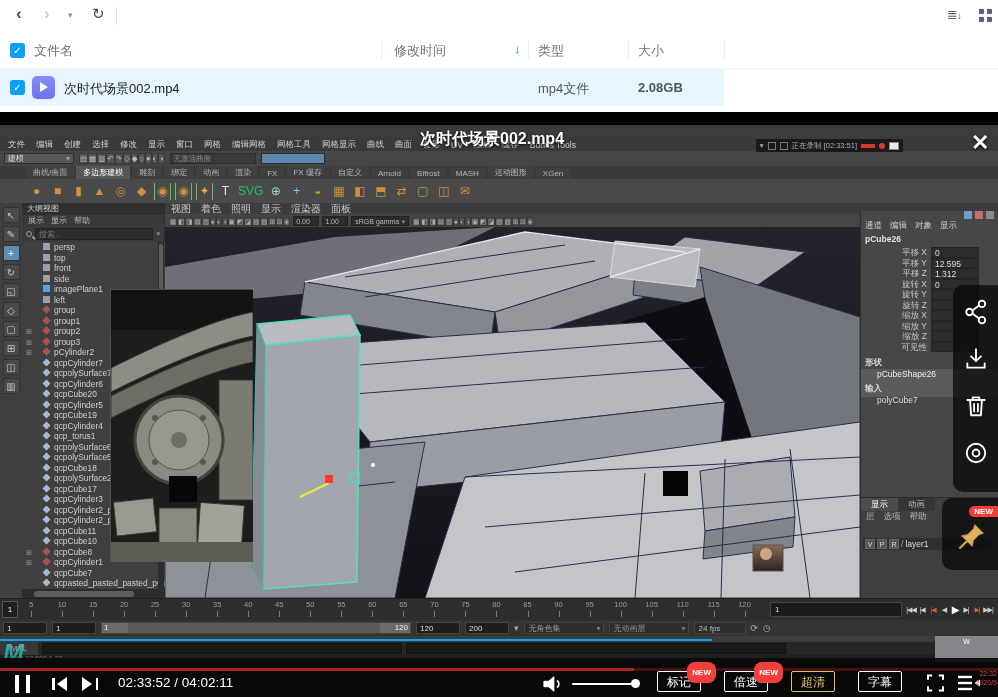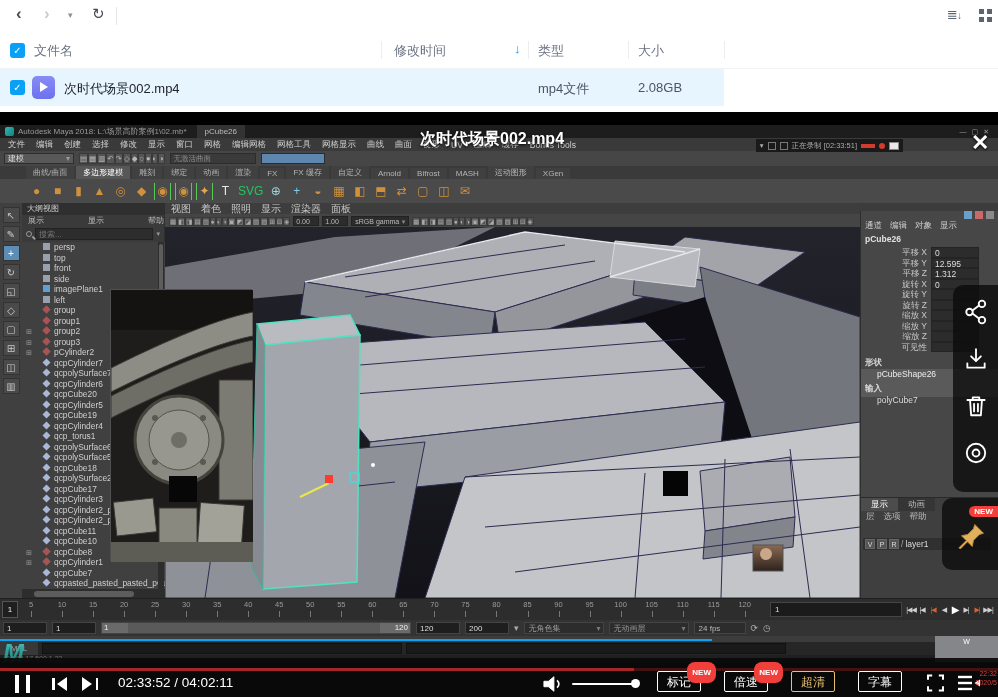--- a/index.html
+++ b/index.html
@@ -34,21 +34,21 @@
   .col-name{position:absolute;left:34px;top:10px;}
   .col-mod{position:absolute;left:394px;top:10px;}
   .hdr-sort{position:absolute;left:514px;top:9px;color:#0aa0f5;font-weight:bold;font-size:13px;}
   .col-type{position:absolute;left:538px;top:10px;}
   .col-size{position:absolute;left:638px;top:10px;}
   .fm-row{position:absolute;left:0;top:69px;width:724px;height:37px;background:#e7f5fe;font-size:13px;color:#20242c;cursor:pointer;}
   .file-ic{position:absolute;left:32px;top:7px;width:23px;height:23px;border-radius:5px;background:linear-gradient(#888cf5,#6c71ef);}
   .file-ic .tri{position:absolute;left:8px;top:6px;width:0;height:0;border-left:8px solid #fff;border-top:5px solid transparent;border-bottom:5px solid transparent;}
   .row-name{position:absolute;left:64px;top:11px;}
   .row-type{position:absolute;left:538px;top:11px;color:#4d5565;}
-  .row-size{position:absolute;left:638px;top:11px;color:#4d5565;}
+  .row-size{position:absolute;left:638px;top:11px;color:#4d5565;font-weight:bold;}
 
   
   .player{position:absolute;left:0;top:112px;width:998px;height:585px;background:#000;}
   .vp-title{position:absolute;left:420px;top:17px;z-index:30;color:#fff;font-size:16px;font-weight:bold;text-shadow:0 1px 3px #000;}
   .vp-close{position:absolute;left:965px;top:17px;z-index:40;color:#fff;font-size:22px;font-weight:bold;background:none;border:none;cursor:pointer;text-shadow:0 1px 3px #000;}
 
   
   .maya{position:absolute;left:0;top:13px;width:998px;height:538px;background:#3c3c3c;z-index:10;font-size:9px;color:#c2c2c2;}
   .m-title{position:absolute;left:0;top:0;width:998px;height:13px;background:#1d1d1d;color:#9a9a9a;font-size:8px;line-height:13px;white-space:nowrap;}
   .m-logo{display:inline-block;width:9px;height:9px;margin:2px 4px 0 5px;vertical-align:top;background:linear-gradient(135deg,#31b6b0,#13837f);border-radius:2px;}
@@ -76,21 +76,21 @@
 
   
   .m-main{position:absolute;left:0;top:78px;width:998px;height:395px;background:#3c3c3c;}
   .toolcol{position:absolute;left:0;top:0;width:22px;height:395px;background:#404040;display:flex;flex-direction:column;align-items:center;gap:3px;padding-top:4px;}
   .tool-ico{width:17px;height:16px;background:#4a4a4a;border:1px solid #333;color:#c8c8c8;font-size:10px;line-height:15px;text-align:center;cursor:pointer;}
   .tool-ico.active{background:#5d8cb4;color:#fff;}
   .maya-m{position:absolute;left:3px;top:436px;font-size:25px;font-weight:bold;font-style:italic;background:linear-gradient(#45c8c0,#0e6e6a);-webkit-background-clip:text;background-clip:text;color:transparent;z-index:3;}
 
   .outliner{position:absolute;left:22px;top:0;width:143px;height:395px;background:#3a3a3a;border-right:1px solid #2e2e2e;}
   .ol-title{height:12px;background:#2f2f2f;color:#ccc;font-size:8px;line-height:12px;padding-left:5px;}
-  .ol-menus{height:11px;display:flex;gap:7px;font-size:8px;color:#bbb;padding-left:6px;align-items:center;background:#3a3a3a;justify-content:space-between;}
+  .ol-menus{height:11px;display:flex;gap:7px;font-size:8px;color:#bbb;padding-left:6px;align-items:center;background:#3a3a3a;}
   .ol-search{height:16px;display:flex;align-items:center;gap:3px;padding:0 4px;}
   .lens{width:6px;height:6px;border:1.5px solid #999;border-radius:50%;position:relative;}
   .lens::after{content:"";position:absolute;left:5px;top:5px;width:4px;height:1.5px;background:#999;transform:rotate(45deg);}
   .ol-search input{flex:1;height:12px;background:#2d2d2d;border:1px solid #222;color:#9a9a9a;font-size:8px;padding:0 3px;}
   .ol-search .caret{color:#999;font-size:7px;}
   .ol-list{position:absolute;left:0;top:39px;width:143px;height:347px;background:#404040;overflow:hidden;padding-left:4px;}
   .ol-row{height:10.5px;line-height:10.5px;font-size:8.4px;color:#cfcfcf;white-space:nowrap;cursor:pointer;}
   .ol-exp{display:inline-block;width:9px;color:#999;font-size:7px;}
   .ol-ico{display:inline-block;width:7px;height:7px;margin:0 4px 0 8px;}
   .ol-ico.cam{background:#97a0ac;}
@@ -240,24 +240,20 @@
       <span class="row-name">次时代场景002.mp4</span>
       <span class="row-type">mp4文件</span>
       <span class="row-size">2.08GB</span>
     </div>
   </section>
 
   <section class="player">
 
     <div class="maya">
 
-      <div class="m-title">
-        <span class="m-logo"></span><span>Autodesk Maya 2018: L:\场景高阶案例1\02.mb*</span><span class="m-doc-tab">pCube26</span>
-        <span class="m-winbtns"><span>—</span><span>▢</span><span>✕</span></span>
-      </div>
 
       <div class="m-recrow">
         <span>▾</span>
         <i class="rec-box"></i>
         <i class="rec-box"></i>
         <span>正在录制 [02:33:51]</span>
         <i class="rec-bar"></i>
         <i class="rec-dot"></i>
         <i class="rec-cam"></i>
       </div>

